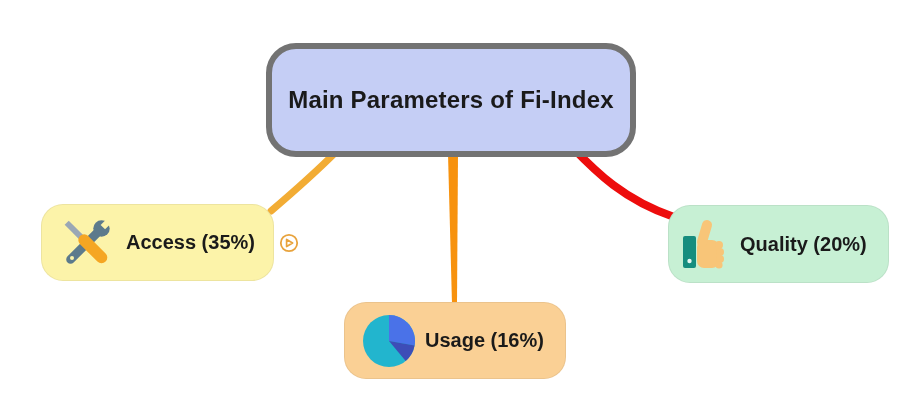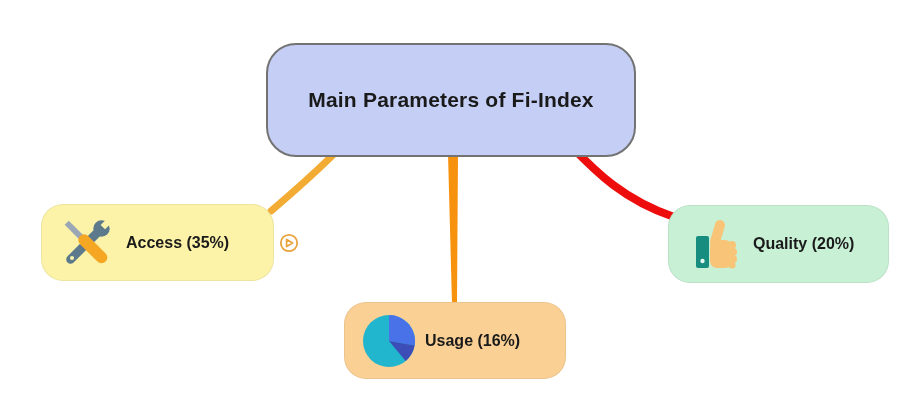--- a/index.html
+++ b/index.html
@@ -21,38 +21,38 @@
     position: absolute;
     z-index: 2;
     display: flex;
     align-items: center;
     box-sizing: border-box;
   }
   .root-node {
     left: 266px; top: 43px;
     width: 370px; height: 114px;
     border-radius: 30px;
-    border: 2px solid #737373;
+    border: 6px solid #737373;
     justify-content: center;
-    font-size: 21px;
+    font-size: 24px;
     font-weight: bold;
     color: #1a1a1a;
     letter-spacing: 0.2px;
   }
   .child-node {
     border-radius: 22px;
     border: 1px solid rgba(0,0,0,0.06);
-    font-size: 16px;
+    font-size: 20px;
     font-weight: bold;
     color: #1a1a1a;
     gap: 10px;
   }
   .node-access  { left: 41px;  top: 204px; width: 233px; height: 77px; padding-left: 16px; }
   .node-usage   { left: 344px; top: 302px; width: 222px; height: 77px; padding-left: 18px; }
-  .node-quality { left: 668px; top: 205px; width: 221px; height: 78px; padding-left: 25px; gap: 13px; }
+  .node-quality { left: 668px; top: 205px; width: 221px; height: 78px; padding-left: 12px; gap: 13px; }
   .node-icon { flex: 0 0 auto; display: block; }
   .expander {
     position: absolute;
     left: 278px; top: 232px;
     width: 22px; height: 22px;
     z-index: 2;
     cursor: pointer;
   }
   .label { white-space: nowrap; }
 </style>

